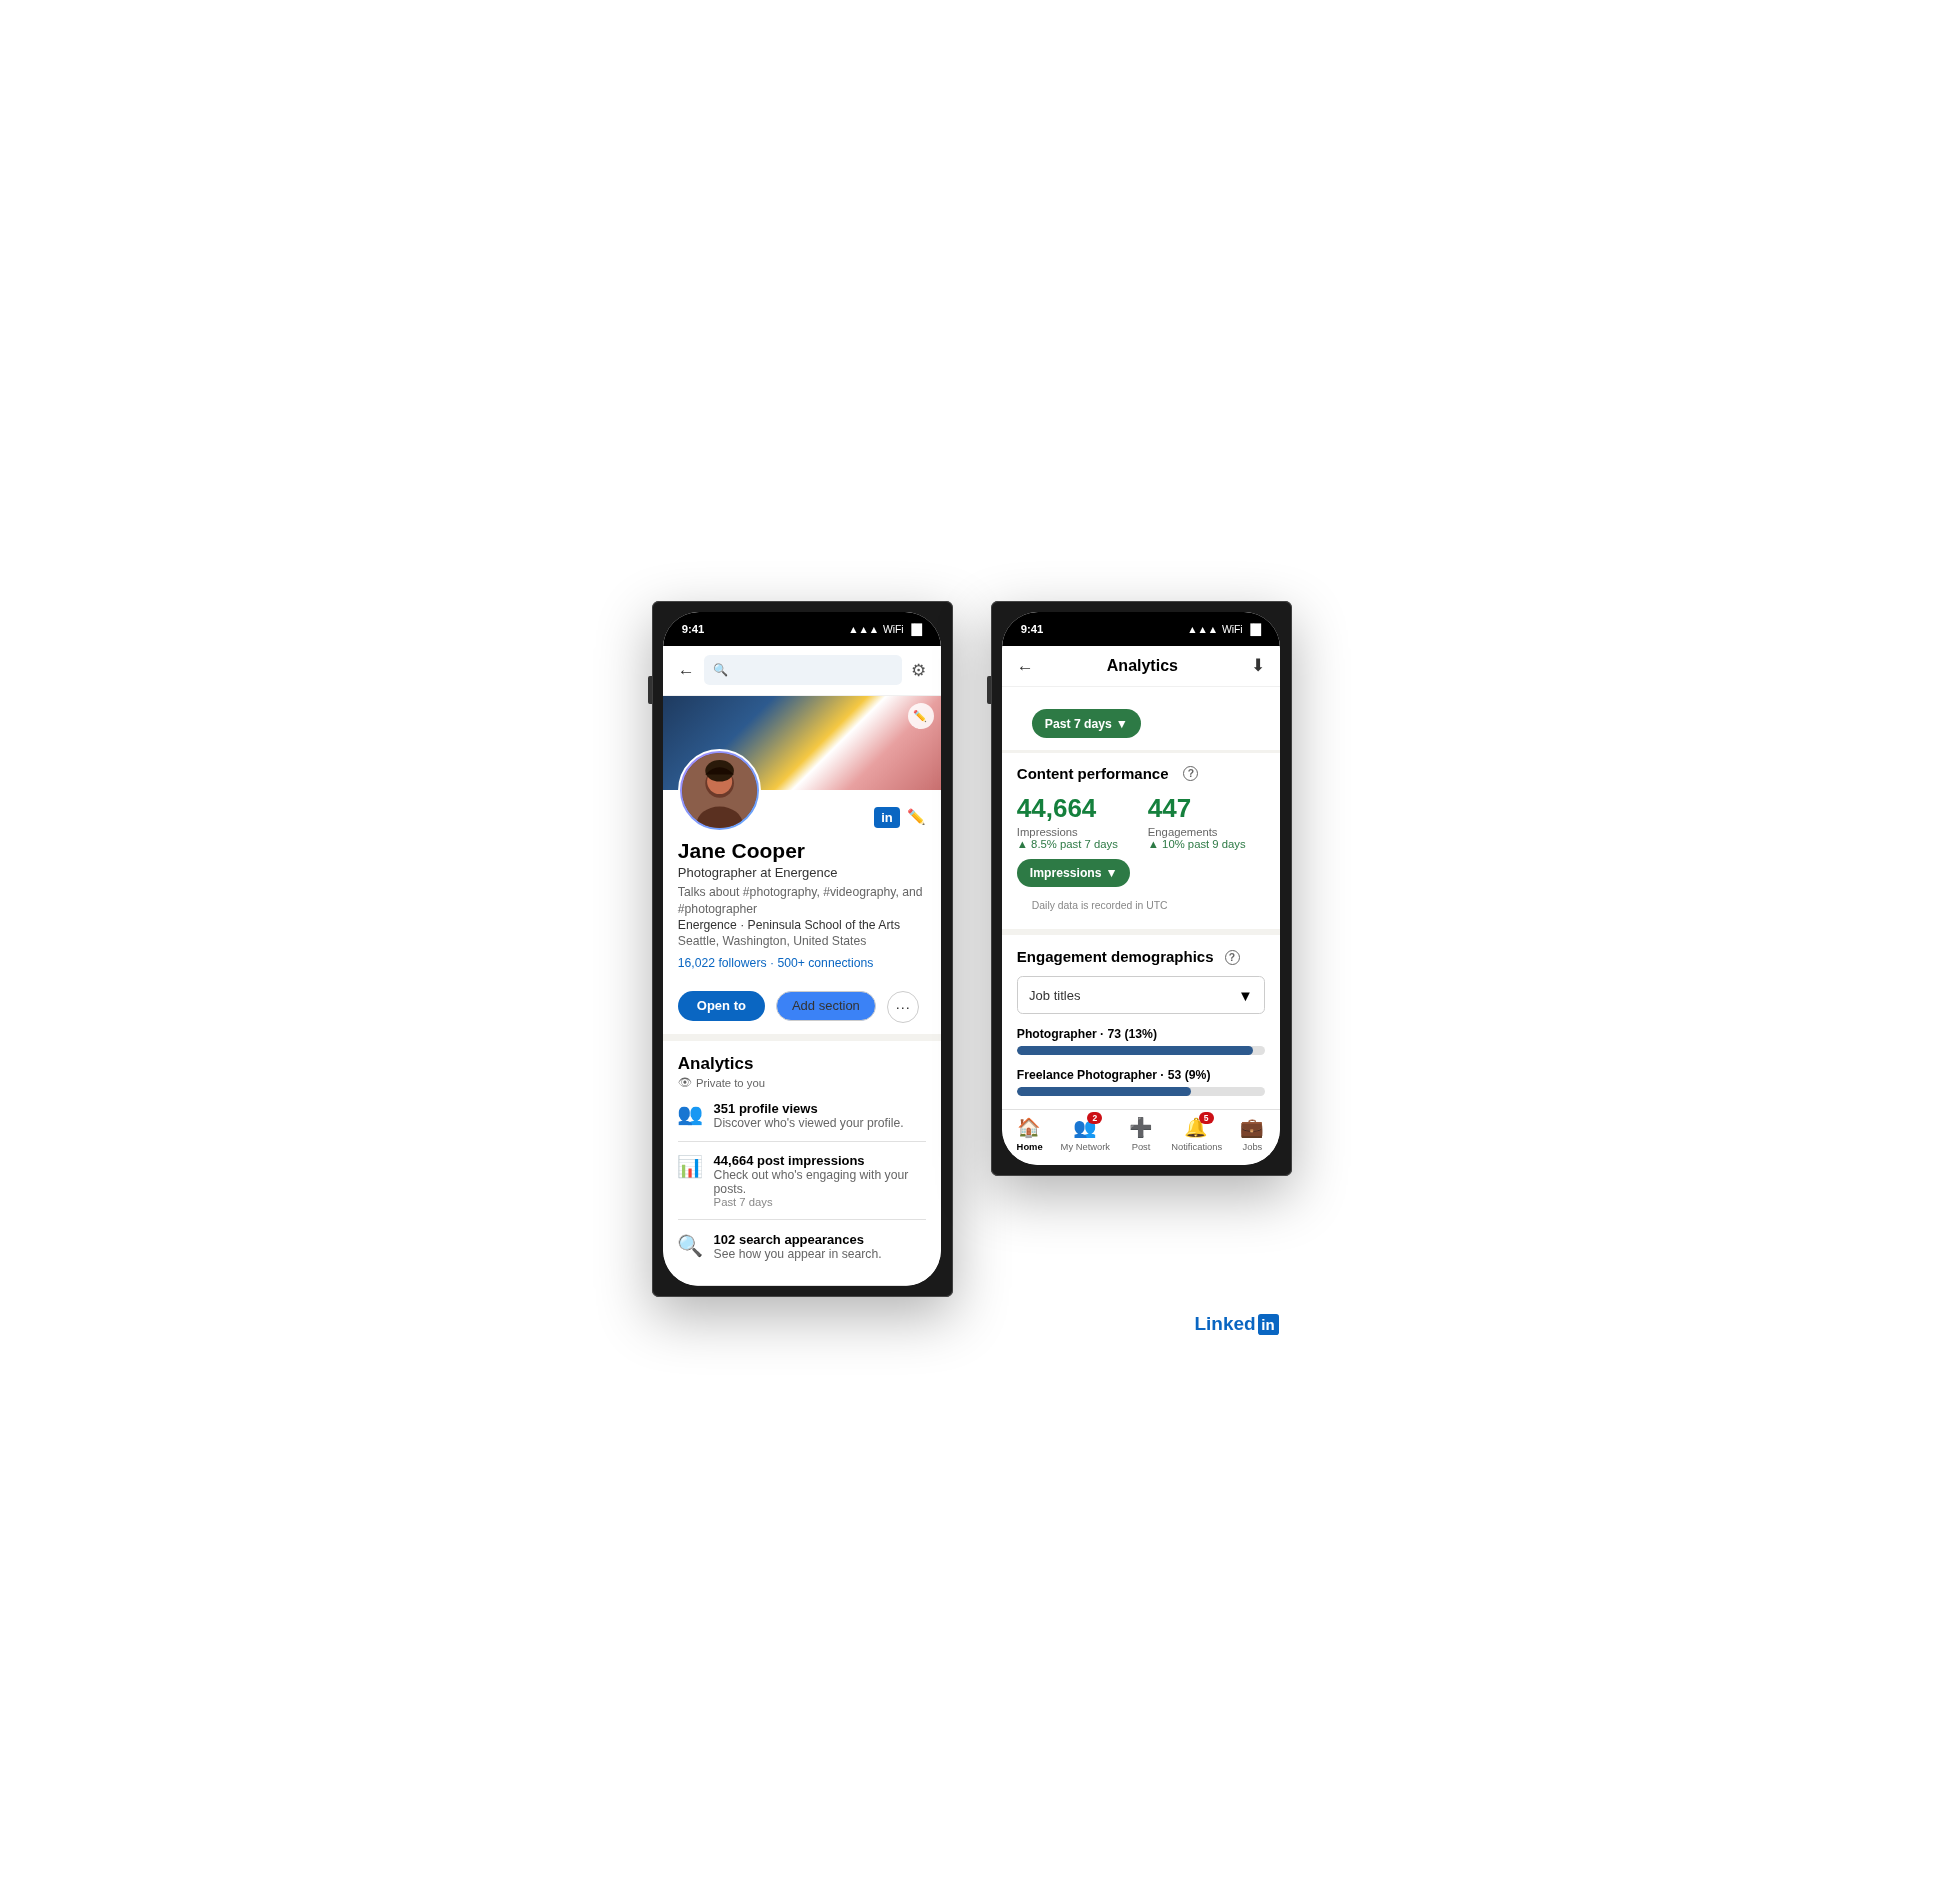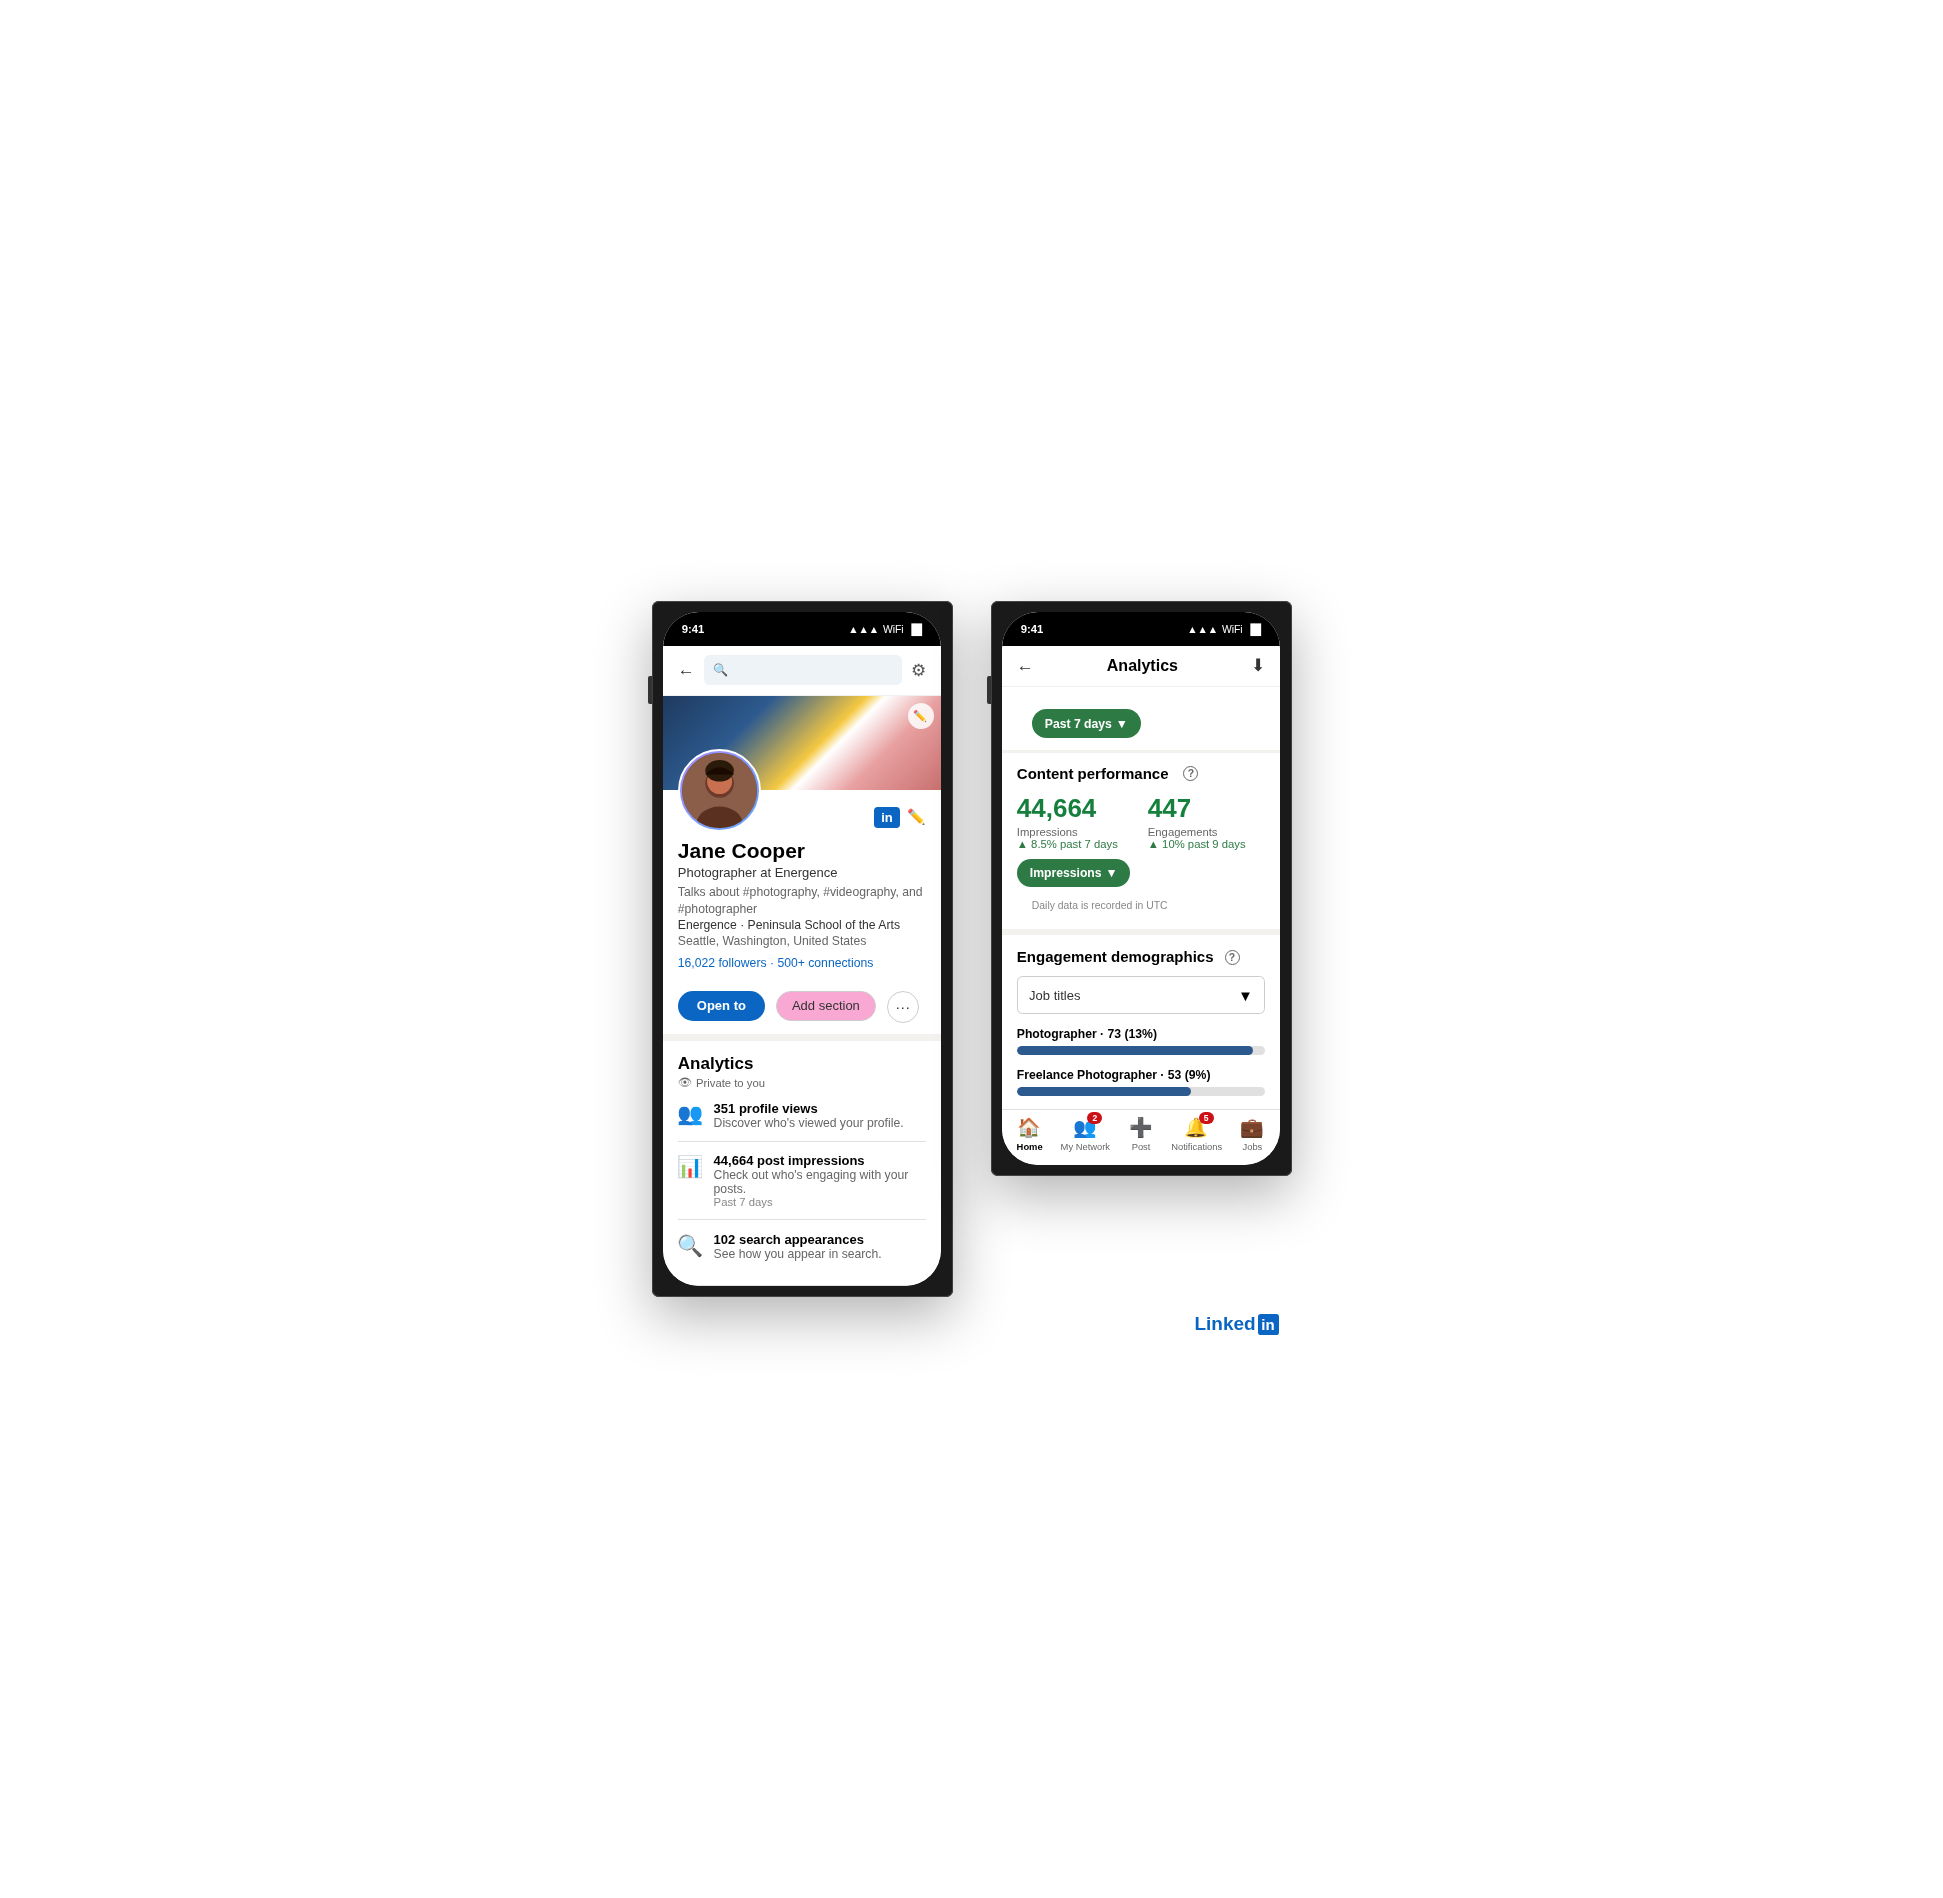--- a/index.html
+++ b/index.html
@@ -233,21 +233,21 @@
       background: #0a66c2;
       color: #fff;
       border: none;
       border-radius: 19px;
       padding: 7.5px 19px;
       font-size: 13px;
       font-weight: 600;
       cursor: pointer;
     }
     .btn-secondary {
-      background: #f9a8d4;
+      background: #3b82f6;
       color: #333;
       border: 1.4px solid #ccc;
       border-radius: 19px;
       padding: 6.6px 15px;
       font-size: 13px;
       font-weight: 500;
       cursor: pointer;
     }
     .btn-more {
       background: #fff;

